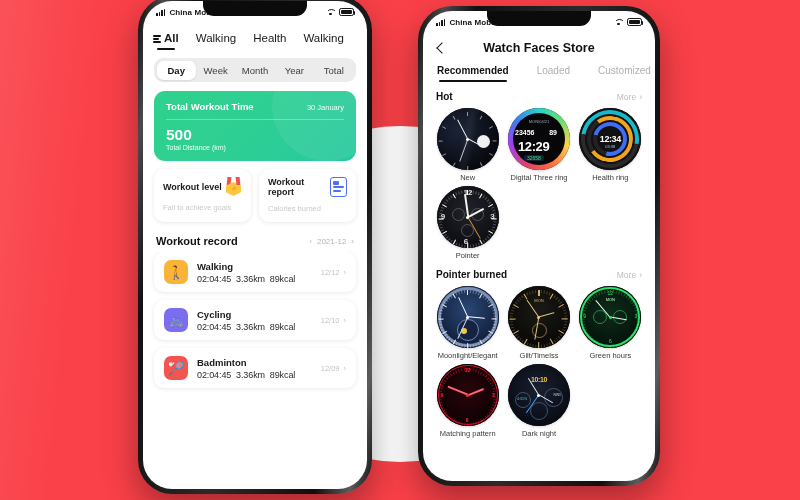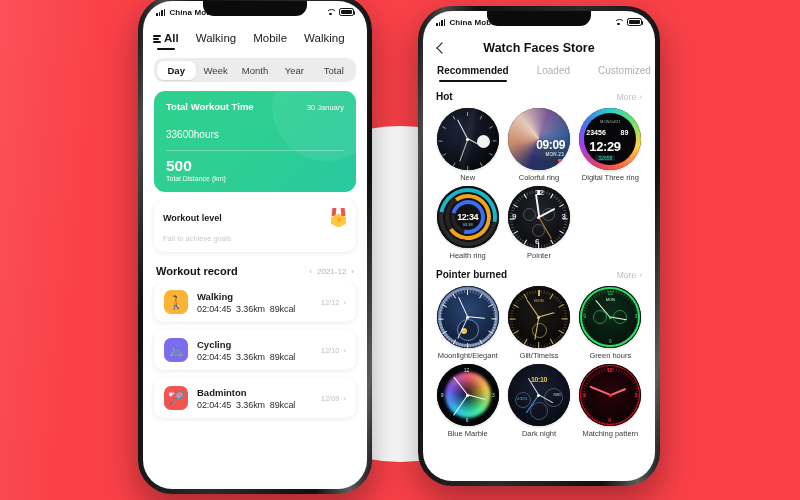--- a/index.html
+++ b/index.html
@@ -217,56 +217,66 @@
 
       <div class="cat-tabs">
         <div class="cat-tab active">
           <span class="hamb">
               <i></i>
               <i></i>
               <i></i>
             </span><span>All</span>
         </div>
         <div class="cat-tab">Walking</div>
-        <div class="cat-tab">Mobile</div>
+        <div class="cat-tab">Health</div>
         <div class="cat-tab">Walking</div>
       </div>
 
       <div class="seg">
         <div class="on">Day</div>
         <div>Week</div>
         <div>Month</div>
         <div>Year</div>
         <div>Total</div>
       </div>
 
       <div class="green-card">
         <div class="gc-top">
           <div class="gc-title">Total Workout Time</div>
           <div class="gc-date">30 January</div>
         </div>
-        <div class="gc-big"><span id="gc-num">33600</span><span>hours</span></div>
         <div class="gc-rule"></div>
         <div class="gc-stats">
           <div class="gc-stat">
             <div class="gc-val">500</div>
             <div class="gc-lbl">Total Distance  (km)</div>
           </div>
         </div>
       </div>
 
       <div class="mini-row">
         <div class="mini">
           <div class="mini-head">
             <div class="mini-title">Workout level</div>
             <div class="medal">
                 <i></i>
               </div>
           </div>
           <div class="mini-sub">Fail to achieve goals</div>
+        </div>
+        <div class="mini">
+          <div class="mini-head">
+            <div class="mini-title">Workout report</div>
+            <div class="rep-ico">
+                <i></i>
+                <i></i>
+                <i></i>
+              </div>
+          </div>
+          <div class="mini-sub">Calories burned</div>
         </div>
       </div>
 
       <div class="rec-head">
         <div class="rec-title">Workout record</div>
         <div class="rec-nav">
           <span>‹</span>
           <span>2021-12</span>
           <span>›</span>
         </div>
@@ -373,30 +383,20 @@
                   <span style="transform:rotate(330deg);background:rgba(255,255,255,.55);height:4px"></span>
                 </div>
                 <div style="position:absolute;inset:0;background:linear-gradient(100deg,transparent 40%,rgba(255,255,255,.05) 50%,transparent 60%)"></div>
                 <div class="hand" style="transform:translateX(-50%) rotate(-28deg);width:1.4px;height:22px;background:#e8e8e8;opacity:1"></div>
                 <div class="hand" style="transform:translateX(-50%) rotate(118deg);width:1.4px;height:17px;background:#e8e8e8;opacity:1"></div>
                 <div class="hand" style="transform:translateX(-50%) rotate(200deg);width:0.8px;height:24px;background:#bfc6d6;opacity:1"></div>
                 <div style="position:absolute;right:9px;top:27px;width:13px;height:13px;border-radius:50%;background:#f1f1f1"></div>
                 <div class="hub"></div>
               </div>
               <div class="face-name">New</div>
-            </div>
-            <div class="face">
-              <div class="face-circle">
-                <div style="position:absolute;inset:0;background:conic-gradient(from 200deg,#2b2f6b,#c98a6b,#e5c7b6,#6a4a8c,#2a4f8f,#20324f,#2b2f6b)"></div>
-                <div style="position:absolute;inset:0;background:radial-gradient(circle at 60% 40%,rgba(255,255,255,.22),transparent 55%)"></div>
-                <div class="dtime" style="right:5px;top:30px;font-size:12px">09:09</div>
-                <div style="position:absolute;right:6px;top:44px;color:#fff;font-size:4.5px;letter-spacing:.3px">MON 23</div>
-                <div style="position:absolute;right:8px;top:51px;width:4px;height:3px;background:#ff4b4b;border-radius:1px"></div>
-              </div>
-              <div class="face-name">Colorful ring</div>
             </div>
             <div class="face">
               <div class="face-circle">
                 <div style="position:absolute;inset:0;background:conic-gradient(#2ad1c9,#6ae06a,#ffd24a,#ff6a3d,#e0406a,#a63df0,#3d7cf0,#2ad1c9)"></div>
                 <div style="position:absolute;inset:5px;border-radius:50%;background:#070709"></div>
                 <div style="position:absolute;left:0;right:0;top:11px;text-align:center;color:#9aa;font-size:4px">MON/04/21</div>
                 <div style="position:absolute;left:7px;top:21px;color:#fff;font-size:7px;font-weight:700">23456</div>
                 <div style="position:absolute;right:13px;top:21px;color:#fff;font-size:7px;font-weight:700">89</div>
                 <div class="dtime" style="left:10px;top:31px;font-size:13px">12:29</div>
                 <div style="position:absolute;left:16px;bottom:9px;color:#3ddc84;font-size:5px;background:#123;padding:0 3px;border-radius:2px">32658</div>
@@ -767,52 +767,20 @@
                 <div style="position:absolute;right:14px;top:24px;width:14px;height:14px;border-radius:50%;border:.7px solid #2a8a4d"></div>
                 <div style="position:absolute;left:0;right:0;top:11px;text-align:center;color:#c9ffd8;font-size:4px">MON</div>
                 <div class="hand" style="transform:translateX(-50%) rotate(-40deg);width:1.4px;height:22px;background:#eafff0;opacity:1"></div>
                 <div class="hand" style="transform:translateX(-50%) rotate(100deg);width:1.4px;height:17px;background:#eafff0;opacity:1"></div>
                 <div class="hub" style="background:#2ee06a"></div>
               </div>
               <div class="face-name">Green hours</div>
             </div>
             <div class="face">
               <div class="face-circle">
-                <div style="position:absolute;inset:0;background:#05060a"></div>
-                <div style="position:absolute;left:8px;top:8px;width:46px;height:46px;border-radius:50%;background:conic-gradient(#ff5e7a,#ffd24a,#4aff9e,#2ad1ff,#7a5cff,#ff5e7a);filter:blur(1.5px);opacity:.92"></div>
-                <div style="position:absolute;left:8px;top:8px;width:46px;height:46px;border-radius:50%;background:radial-gradient(circle,rgba(0,0,0,.65) 12%,transparent 55%)"></div>
-                <div class="num" style="left:27px;top:3px;color:#bfe6ff;font-size:5px">12</div>
-                <div class="num" style="right:4px;top:28px;color:#9ef0c0;font-size:5px">3</div>
-                <div class="num" style="left:29px;bottom:3px;color:#9ef0c0;font-size:5px">6</div>
-                <div class="num" style="left:4px;top:28px;color:#9ef0c0;font-size:5px">9</div>
-                <div class="hand" style="transform:translateX(-50%) rotate(-38deg);width:1.3px;height:23px;background:#fff;opacity:1"></div>
-                <div class="hand" style="transform:translateX(-50%) rotate(105deg);width:1.3px;height:18px;background:#fff;opacity:1"></div>
-                <div class="hand" style="transform:translateX(-50%) rotate(215deg);width:0.7px;height:25px;background:#fff;opacity:1"></div>
-                <div class="hub"></div>
-              </div>
-              <div class="face-name">Blue Marble</div>
-            </div>
-            <div class="face">
-              <div class="face-circle">
-                <div style="position:absolute;inset:0;background:radial-gradient(circle at 50% 40%,#1a2031,#070a11 80%)"></div>
-                <div class="dtime" style="left:0;right:0;text-align:center;top:12px;font-size:7px;color:#f0c24a">10:10</div>
-                <div style="position:absolute;left:7px;top:28px;width:16px;height:16px;border-radius:50%;border:.8px solid #44546f"></div>
-                <div style="position:absolute;left:9px;top:33px;color:#4ad0e0;font-size:3.6px">4:31%</div>
-                <div style="position:absolute;right:7px;top:24px;width:19px;height:19px;border-radius:50%;border:.8px solid #44546f"></div>
-                <div style="position:absolute;right:9px;top:29px;color:#cfd8e8;font-size:3.4px">NW1</div>
-                <div style="position:absolute;left:22px;bottom:6px;width:18px;height:18px;border-radius:50%;border:.8px solid #44546f"></div>
-                <div class="hand" style="transform:translateX(-50%) rotate(-32deg);width:1.4px;height:20px;background:#dfe6f2;opacity:1"></div>
-                <div class="hand" style="transform:translateX(-50%) rotate(120deg);width:1.4px;height:16px;background:#dfe6f2;opacity:1"></div>
-                <div class="hand" style="transform:translateX(-50%) rotate(215deg);width:0.7px;height:22px;background:#3da0ff;opacity:1"></div>
-                <div class="hub"></div>
-              </div>
-              <div class="face-name">Dark night</div>
-            </div>
-            <div class="face">
-              <div class="face-circle">
                 <div style="position:absolute;inset:0;background:radial-gradient(circle at 50% 45%,#2a0509,#0a0104 78%)"></div>
                 <div style="position:absolute;inset:1px;border-radius:50%;border:1.5px solid #e0122b"></div>
                 <div class="ticks">
                   <span style="transform:rotate(0deg);background:rgba(224,18,43,.55);height:3px"></span>
                   <span style="transform:rotate(6deg);background:rgba(224,18,43,.55);height:3px"></span>
                   <span style="transform:rotate(12deg);background:rgba(224,18,43,.55);height:3px"></span>
                   <span style="transform:rotate(18deg);background:rgba(224,18,43,.55);height:3px"></span>
                   <span style="transform:rotate(24deg);background:rgba(224,18,43,.55);height:3px"></span>
                   <span style="transform:rotate(30deg);background:rgba(224,18,43,.55);height:3px"></span>
                   <span style="transform:rotate(36deg);background:rgba(224,18,43,.55);height:3px"></span>
@@ -873,17 +841,33 @@
                 <div class="num" style="left:28px;top:3px;color:#ff2740;font-size:5px;font-weight:700">12</div>
                 <div class="num" style="right:4px;top:28px;color:#ff2740;font-size:5px;font-weight:700">3</div>
                 <div class="num" style="left:29px;bottom:3px;color:#ff2740;font-size:5px;font-weight:700">6</div>
                 <div class="num" style="left:4px;top:28px;color:#ff2740;font-size:5px;font-weight:700">9</div>
                 <div class="hand" style="transform:translateX(-50%) rotate(-68deg);width:1.5px;height:22px;background:#ff6478;opacity:1"></div>
                 <div class="hand" style="transform:translateX(-50%) rotate(68deg);width:1.5px;height:17px;background:#ff6478;opacity:1"></div>
                 <div class="hub" style="background:#ff2740"></div>
               </div>
               <div class="face-name">Matching pattern</div>
             </div>
+            <div class="face">
+              <div class="face-circle">
+                <div style="position:absolute;inset:0;background:radial-gradient(circle at 50% 40%,#1a2031,#070a11 80%)"></div>
+                <div class="dtime" style="left:0;right:0;text-align:center;top:12px;font-size:7px;color:#f0c24a">10:10</div>
+                <div style="position:absolute;left:7px;top:28px;width:16px;height:16px;border-radius:50%;border:.8px solid #44546f"></div>
+                <div style="position:absolute;left:9px;top:33px;color:#4ad0e0;font-size:3.6px">4:31%</div>
+                <div style="position:absolute;right:7px;top:24px;width:19px;height:19px;border-radius:50%;border:.8px solid #44546f"></div>
+                <div style="position:absolute;right:9px;top:29px;color:#cfd8e8;font-size:3.4px">NW1</div>
+                <div style="position:absolute;left:22px;bottom:6px;width:18px;height:18px;border-radius:50%;border:.8px solid #44546f"></div>
+                <div class="hand" style="transform:translateX(-50%) rotate(-32deg);width:1.4px;height:20px;background:#dfe6f2;opacity:1"></div>
+                <div class="hand" style="transform:translateX(-50%) rotate(120deg);width:1.4px;height:16px;background:#dfe6f2;opacity:1"></div>
+                <div class="hand" style="transform:translateX(-50%) rotate(215deg);width:0.7px;height:22px;background:#3da0ff;opacity:1"></div>
+                <div class="hub"></div>
+              </div>
+              <div class="face-name">Dark night</div>
+            </div>
           </div>
         </div>
     </div>
   </div>
 </div>
 
 </body></html>

